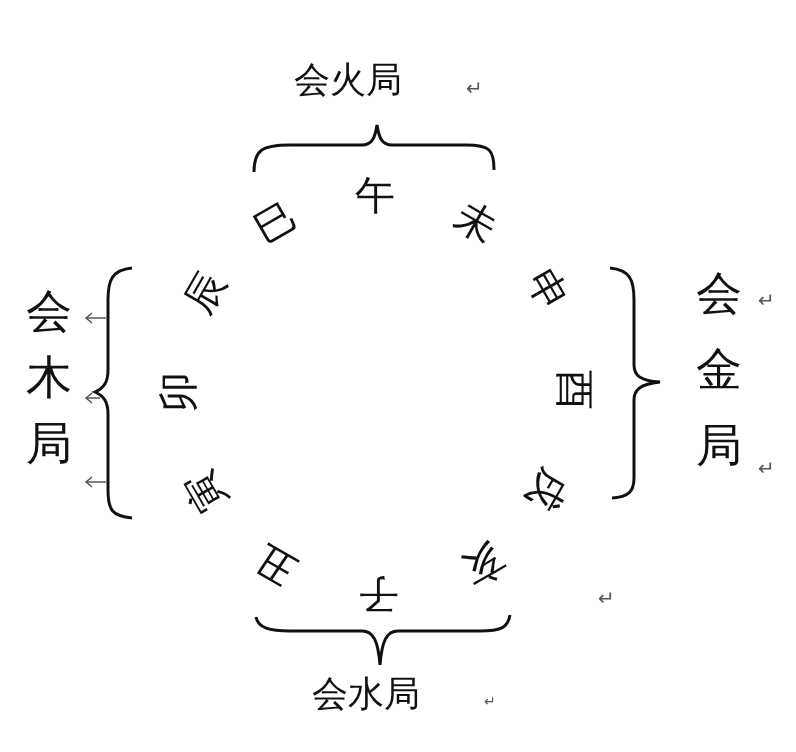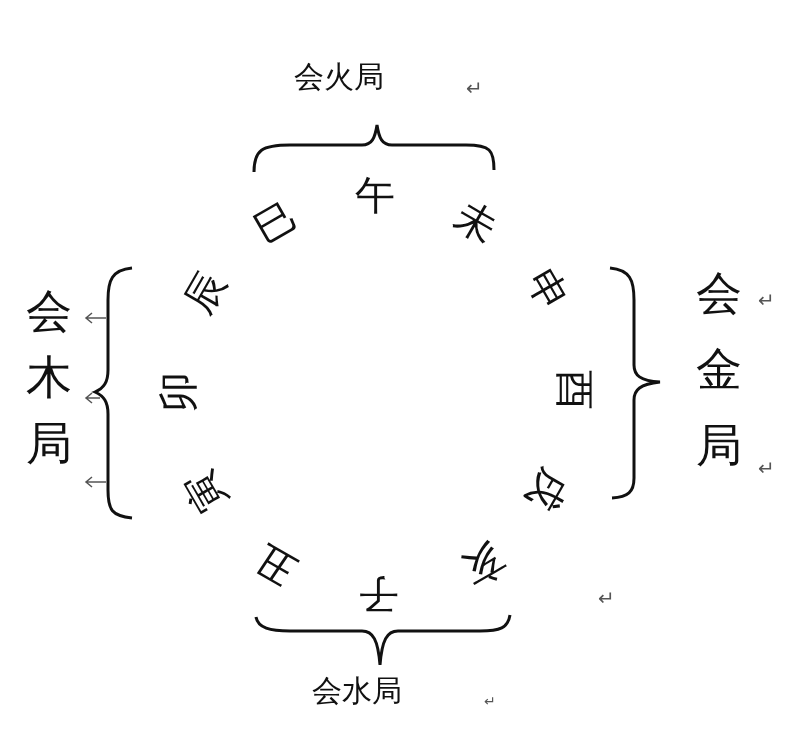--- a/index.html
+++ b/index.html
@@ -1,18 +1,18 @@
 <!DOCTYPE html>
 <html><head>
 <meta charset="utf-8">
 <style>
   html, body { margin:0; padding:0; background:#ffffff; }
   body { width:796px; height:752px; position:relative; overflow:hidden;
          font-family:"DejaVu Sans", sans-serif; color:#111; }
-  .label { position:absolute; font-size:30px; line-height:1; color:#111; font-weight:normal; }
+  .label { position:absolute; font-size:36px; line-height:1; color:#111; font-weight:normal; }
   .branch { position:absolute; width:50px; height:50px; margin-left:-25px; margin-top:-25px;
             font-size:40px; line-height:50px; text-align:center; color:#111; }
   .ret { position:absolute; font-size:20px; color:#555; line-height:1; }
   svg.brackets { position:absolute; left:0; top:0; }
   .vlabel { position:absolute; display:flex; flex-direction:column; gap:20px; font-size:46px; line-height:1; }
 </style>
 </head>
 <body>
 
 <svg class="brackets" width="796" height="752">

